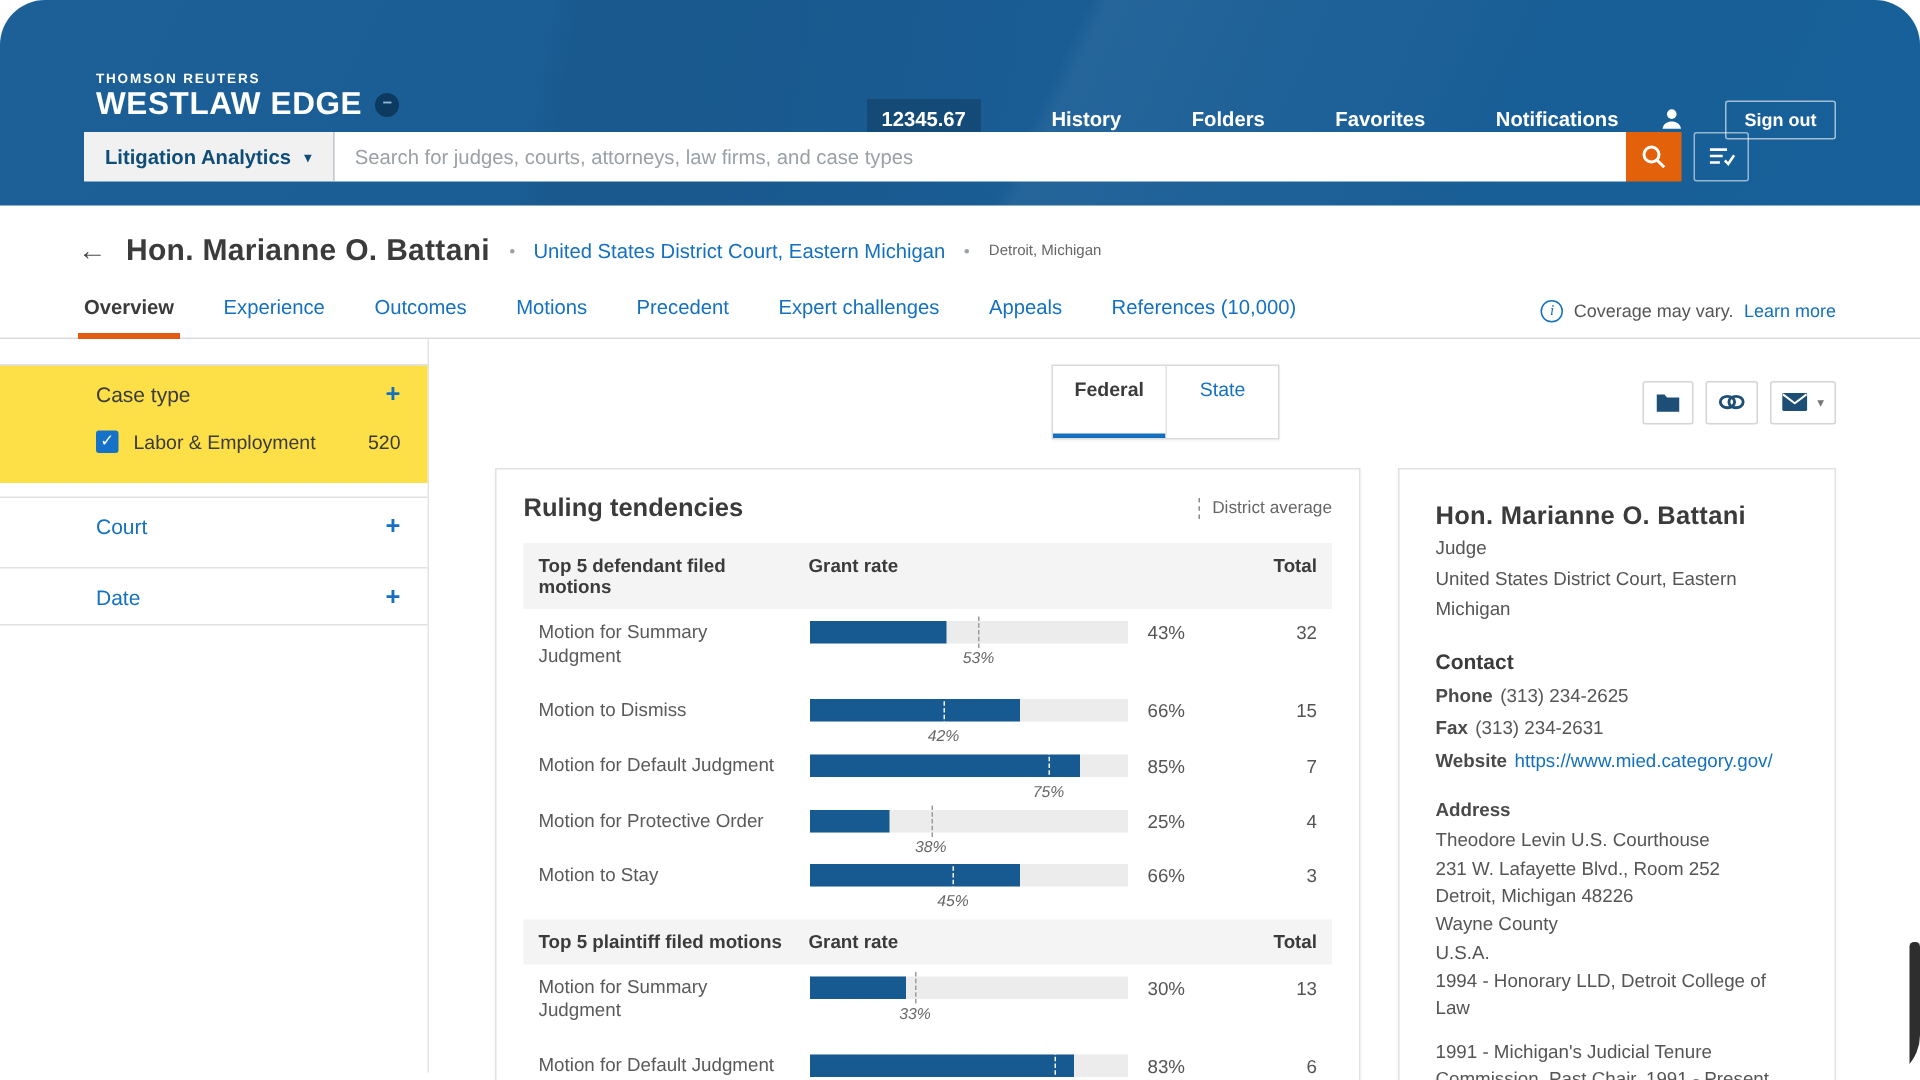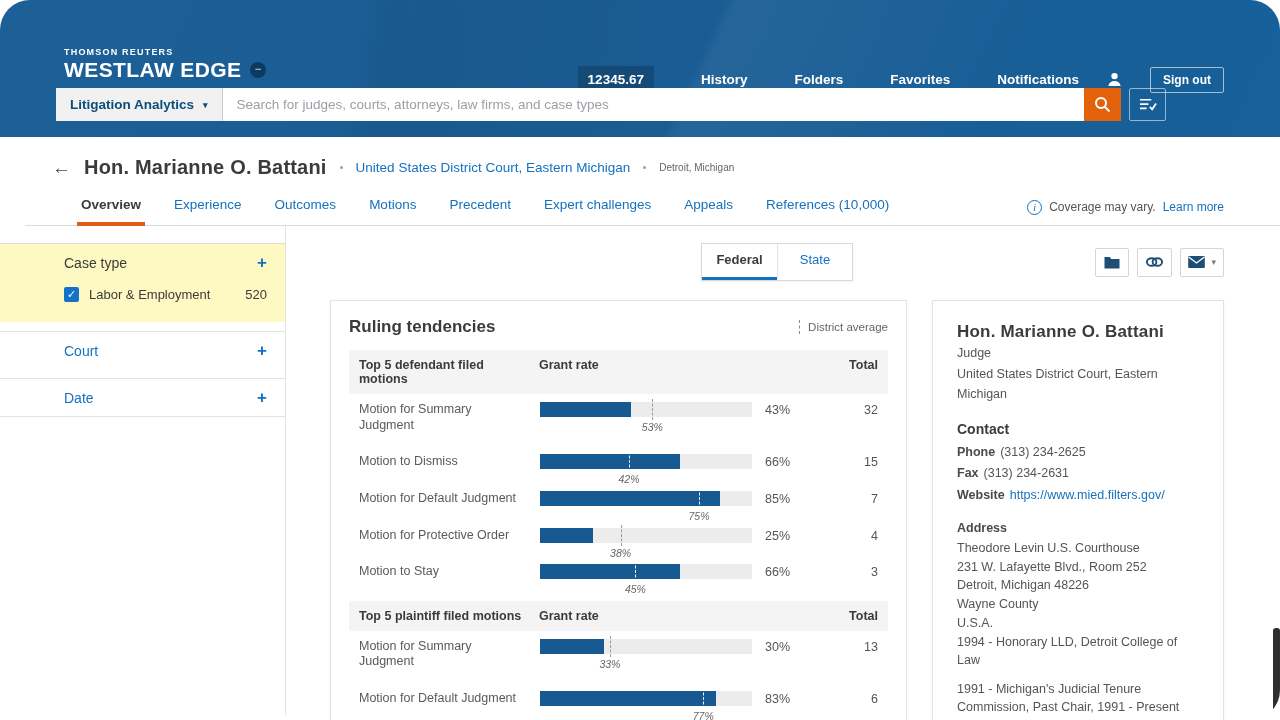--- a/index.html
+++ b/index.html
@@ -33,53 +33,53 @@
 
   
   .judge-row { display:flex; align-items:center; gap:13px; padding:19px 56px 10px 52px; }
   .back-arrow { font-size:19px; color:#4a4a4a; cursor:pointer; line-height:1; }
   .judge-name { font-size:20px; font-weight:bold; color:#3b3b3b; letter-spacing:.2px; }
   .sep-dot { width:3px; height:3px; border-radius:50%; background:#9aa0a6; }
   .court-link { font-size:13.5px; color:#1571bf; cursor:pointer; }
   .judge-loc { font-size:10px; color:#666; }
 
   
-  .tabsrow { display:flex; align-items:center; justify-content:space-between; padding:0 56px; border-bottom:1px solid #dcdcdc;margin-left:25px; }
+  .tabsrow { display:flex; align-items:center; justify-content:space-between; padding:0 56px; border-bottom:1px solid #dcdcdc; }
   .tabs { display:flex; gap:33px; }
   .tab { font-size:13.5px; color:#1571bf; padding:8px 0 13px; cursor:pointer; position:relative; white-space:nowrap; }
   .tab.active { color:#3b3b3b; font-weight:bold; }
   .tab.active::after { content:''; position:absolute; left:-4px; right:-4px; bottom:-1px; height:4px; background:#e05c12; }
   .coverage { display:flex; align-items:center; gap:7px; font-size:12px; }
   .info-icon { width:15px; height:15px; border:1.4px solid #1571bf; border-radius:50%; color:#1571bf; font-size:10px; font-style:italic; font-family:"Liberation Serif", serif; display:flex; align-items:center; justify-content:center; cursor:pointer; }
   .coverage-text { color:#555; }
   .coverage-link { color:#1571bf; cursor:pointer; }
 
   
   .content { display:flex; align-items:stretch; height:489px; }
   .sidebar { width:286px; min-width:286px; border-right:1px solid #e4e4e4; padding:17px 0 0 0; }
   .sb-inner { padding:0 16px 0 64px; }
   .filter-title { font-size:15px; font-weight:bold; color:#4a4a4a; margin-bottom:15px; }
   .clear-btn { background:#1672c8; color:#fff; border:none; border-radius:3px; font-size:12.5px; font-weight:bold; padding:8px 15px; cursor:pointer; margin-bottom:17px; font-family:"Liberation Sans", sans-serif; }
   .fsec-header { display:flex; align-items:center; justify-content:space-between; padding:10px 18px 10px 64px; cursor:pointer; }
   .fsec-label { font-size:14px; }
   .fsec-plus { color:#1571bf; font-size:17px; font-weight:bold; line-height:1; cursor:pointer; }
-  .case-block { background:#fef9c3; border-top:1px solid #ddd; padding-bottom:14px; }
+  .case-block { background:#fde047; border-top:1px solid #ddd; padding-bottom:14px; }
   .case-block .fsec-label { color:#3b3b3b; }
   .check-row { display:flex; align-items:center; gap:10px; padding:6px 18px 6px 64px; }
   .checkbox { width:15px; height:15px; min-width:15px; background:#1672c8; border-radius:2px; color:#fff; font-size:11px; line-height:15px; text-align:center; cursor:pointer; }
   .check-label { font-size:13px; color:#3b3b3b; }
   .check-count { margin-left:auto; font-size:13px; color:#3b3b3b; }
   .fsec-plain { border-top:1px solid #e2e2e2; margin-top:9px; }
   .fsec-plain .fsec-label { color:#1571bf; }
   .fsec-last { border-bottom:1px solid #e2e2e2; }
 
   .main { flex:1; padding:17px 56px 0 44px; }
   .main-top { display:grid; grid-template-columns:1fr auto 1fr; align-items:center; margin-bottom:19px; }
   .toggle { grid-column:2; display:flex; border:1px solid #d9d9d9; background:#fff; box-shadow:0 1px 2px rgba(0,0,0,.05); }
-  .toggle-opt { width:75px; text-align:center; font-size:13px; padding:8px 0 10px; cursor:pointer; }
+  .toggle-opt { width:75px; text-align:center; font-size:13px; padding:8px 0 22px; cursor:pointer; }
   .toggle-opt.active { color:#3b3b3b; font-weight:bold; border-bottom:3px solid #1571bf; }
   .toggle-opt.inactive { color:#1571bf; border-left:1px solid #e3e3e3; border-bottom:3px solid transparent; }
   .action-icons { grid-column:3; justify-self:end; display:flex; gap:8px; }
   .icon-btn { height:29px; min-width:34px; border:1px solid #d5d5d5; border-radius:2px; background:#fff; display:flex; align-items:center; justify-content:center; gap:6px; cursor:pointer; padding:0 7px; }
 
   .cards { display:flex; gap:25px; align-items:flex-start; }
   .card { background:#fff; border:1px solid #e2e2e2; box-shadow:0 1px 3px rgba(0,0,0,.05); }
   .ruling-card { flex:1; padding:16px 18px; }
   .card-title-row { display:flex; align-items:center; justify-content:space-between; margin-bottom:13px; }
   .card-title { font-size:17px; font-weight:bold; color:#3b3b3b; }
@@ -353,21 +353,21 @@
         </section>
 
         <aside class="card profile-card">
           <div class="p-name">Hon. Marianne O. Battani</div>
           <div class="p-sub">Judge</div>
           <div class="p-sub">United States District Court, Eastern Michigan</div>
 
           <div class="p-h">Contact</div>
           <div class="contact-line"><b>Phone</b><span>(313) 234-2625</span></div>
           <div class="contact-line"><b>Fax</b><span>(313) 234-2631</span></div>
-          <div class="contact-line"><b>Website</b><span class="web-link">https://www.mied.filters.gov/</span></div>
+          <div class="contact-line"><b>Website</b><span class="web-link">https://www.mied.category.gov/</span></div>
 
           <div class="addr-h">Address</div>
           <div class="addr-line">Theodore Levin U.S. Courthouse</div>
           <div class="addr-line">231 W. Lafayette Blvd., Room 252</div>
           <div class="addr-line">Detroit, Michigan 48226</div>
           <div class="addr-line">Wayne County</div>
           <div class="addr-line">U.S.A.</div>
 
           <p class="career-entry">1994 - Honorary LLD, Detroit College of Law</p>
           <p class="career-entry">1991 - Michigan's Judicial Tenure Commission, Past Chair, 1991 - Present</p>

